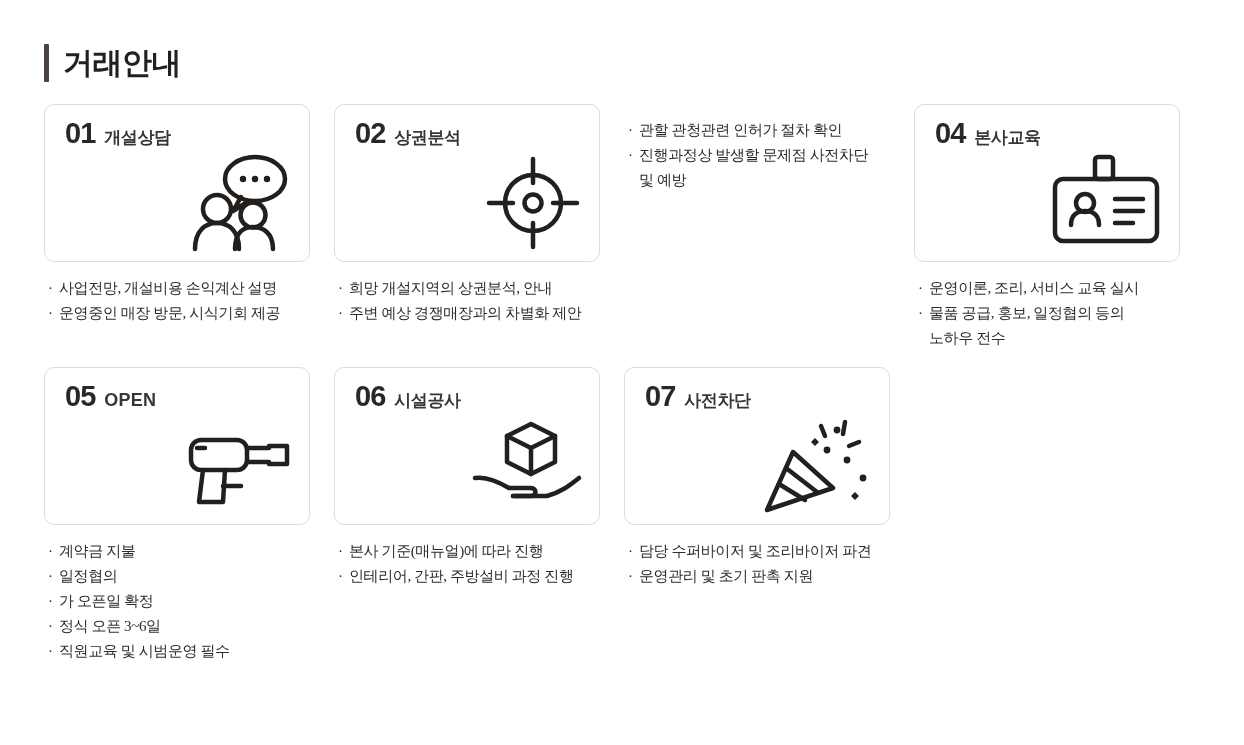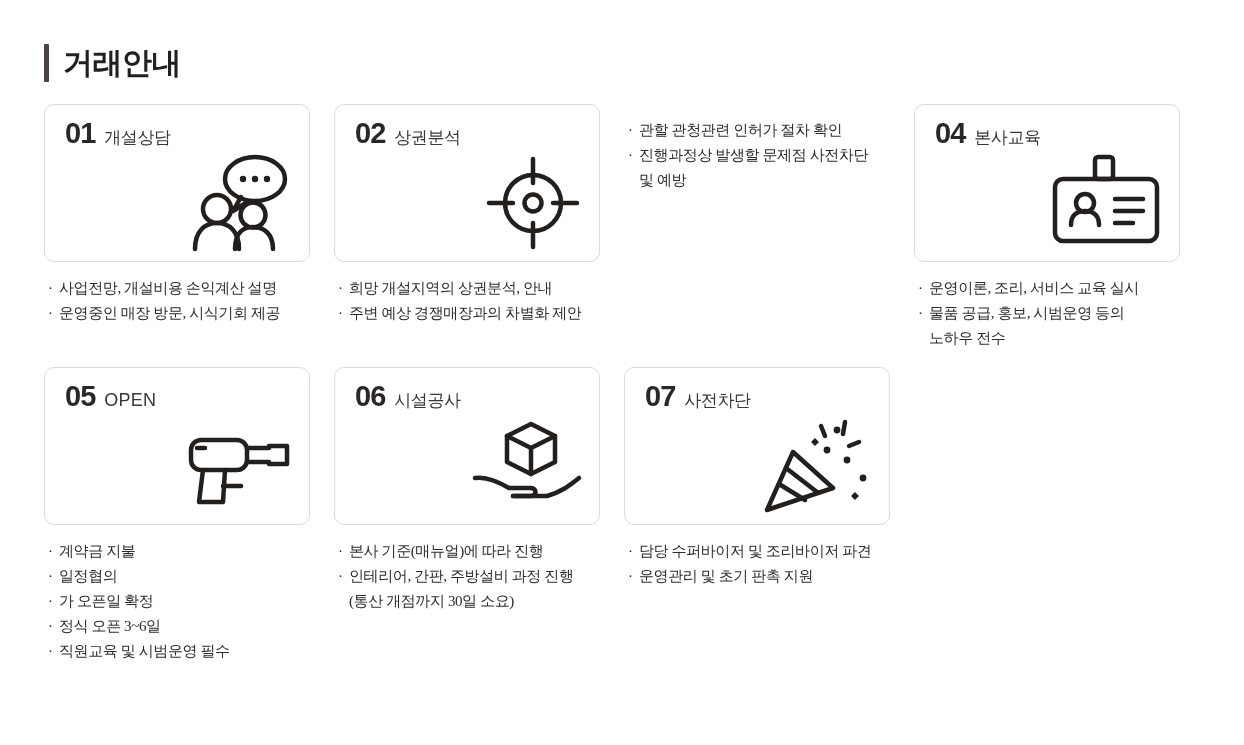--- a/index.html
+++ b/index.html
@@ -83,21 +83,21 @@
   }
   .step-num {
     font-size: 29px;
     font-weight: 700;
     color: #2b2724;
     letter-spacing: -1px;
     line-height: 1;
   }
   .step-name {
     font-size: 17px;
-    font-weight: 400;
+    font-weight: 700;
     color: #3b3633;
     letter-spacing: -0.4px;
     line-height: 1;
   }
   .step-name.latin {
     font-size: 18px;
     letter-spacing: 0.2px;
     color: #3b3633;
   }
 
@@ -216,21 +216,21 @@
       <circle cx="38" cy="50" r="9"></circle>
       <path d="M24 72 C24 62 30 58 38 58 C46 58 52 62 52 72"></path>
       <path d="M68 46 H96"></path>
       <path d="M68 58 H96"></path>
       <path d="M68 70 H86"></path>
     </svg>
             </div>
           </div>
           <div class="bullets">
             <div class="bullet">운영이론, 조리, 서비스 교육 실시</div>
-            <div class="bullet">물품 공급, 홍보, 시범운영 등의</div>
+            <div class="bullet">물품 공급, 홍보, 일정협의 등의</div>
             <div class="bullet cont">노하우 전수</div>
           </div>
         </div>
       </div>
     <div class="row row-2">
         <div class="step">
           <div class="card">
             <div class="card-head">
               <span class="step-num">05</span>
               <span class="step-name latin">OPEN</span>
@@ -266,21 +266,20 @@
       <path d="M38 20 V46 L62 58 V32"></path>
       <path d="M86 20 V46 L62 58"></path>
       <path d="M6 62 C18 60 30 66 40 72 L62 72 C68 72 68 80 62 80 L44 80"></path>
       <path d="M44 80 L78 80 C92 76 100 70 110 62"></path>
     </svg>
             </div>
           </div>
           <div class="bullets">
             <div class="bullet">본사 기준(매뉴얼)에 따라 진행</div>
             <div class="bullet">인테리어, 간판, 주방설비 과정 진행</div>
-            <div class="bullet cont">(통산 개점까지 30일 소요)</div>
           </div>
         </div>
         <div class="step">
           <div class="card">
             <div class="card-head">
               <span class="step-num">07</span>
               <span class="step-name">사전차단</span>
             </div>
             <div class="card-icon">
     <svg width="116" height="100" viewBox="0 0 116 100" fill="none" stroke="#231f1d" stroke-width="4.5" stroke-linecap="round" stroke-linejoin="round">

